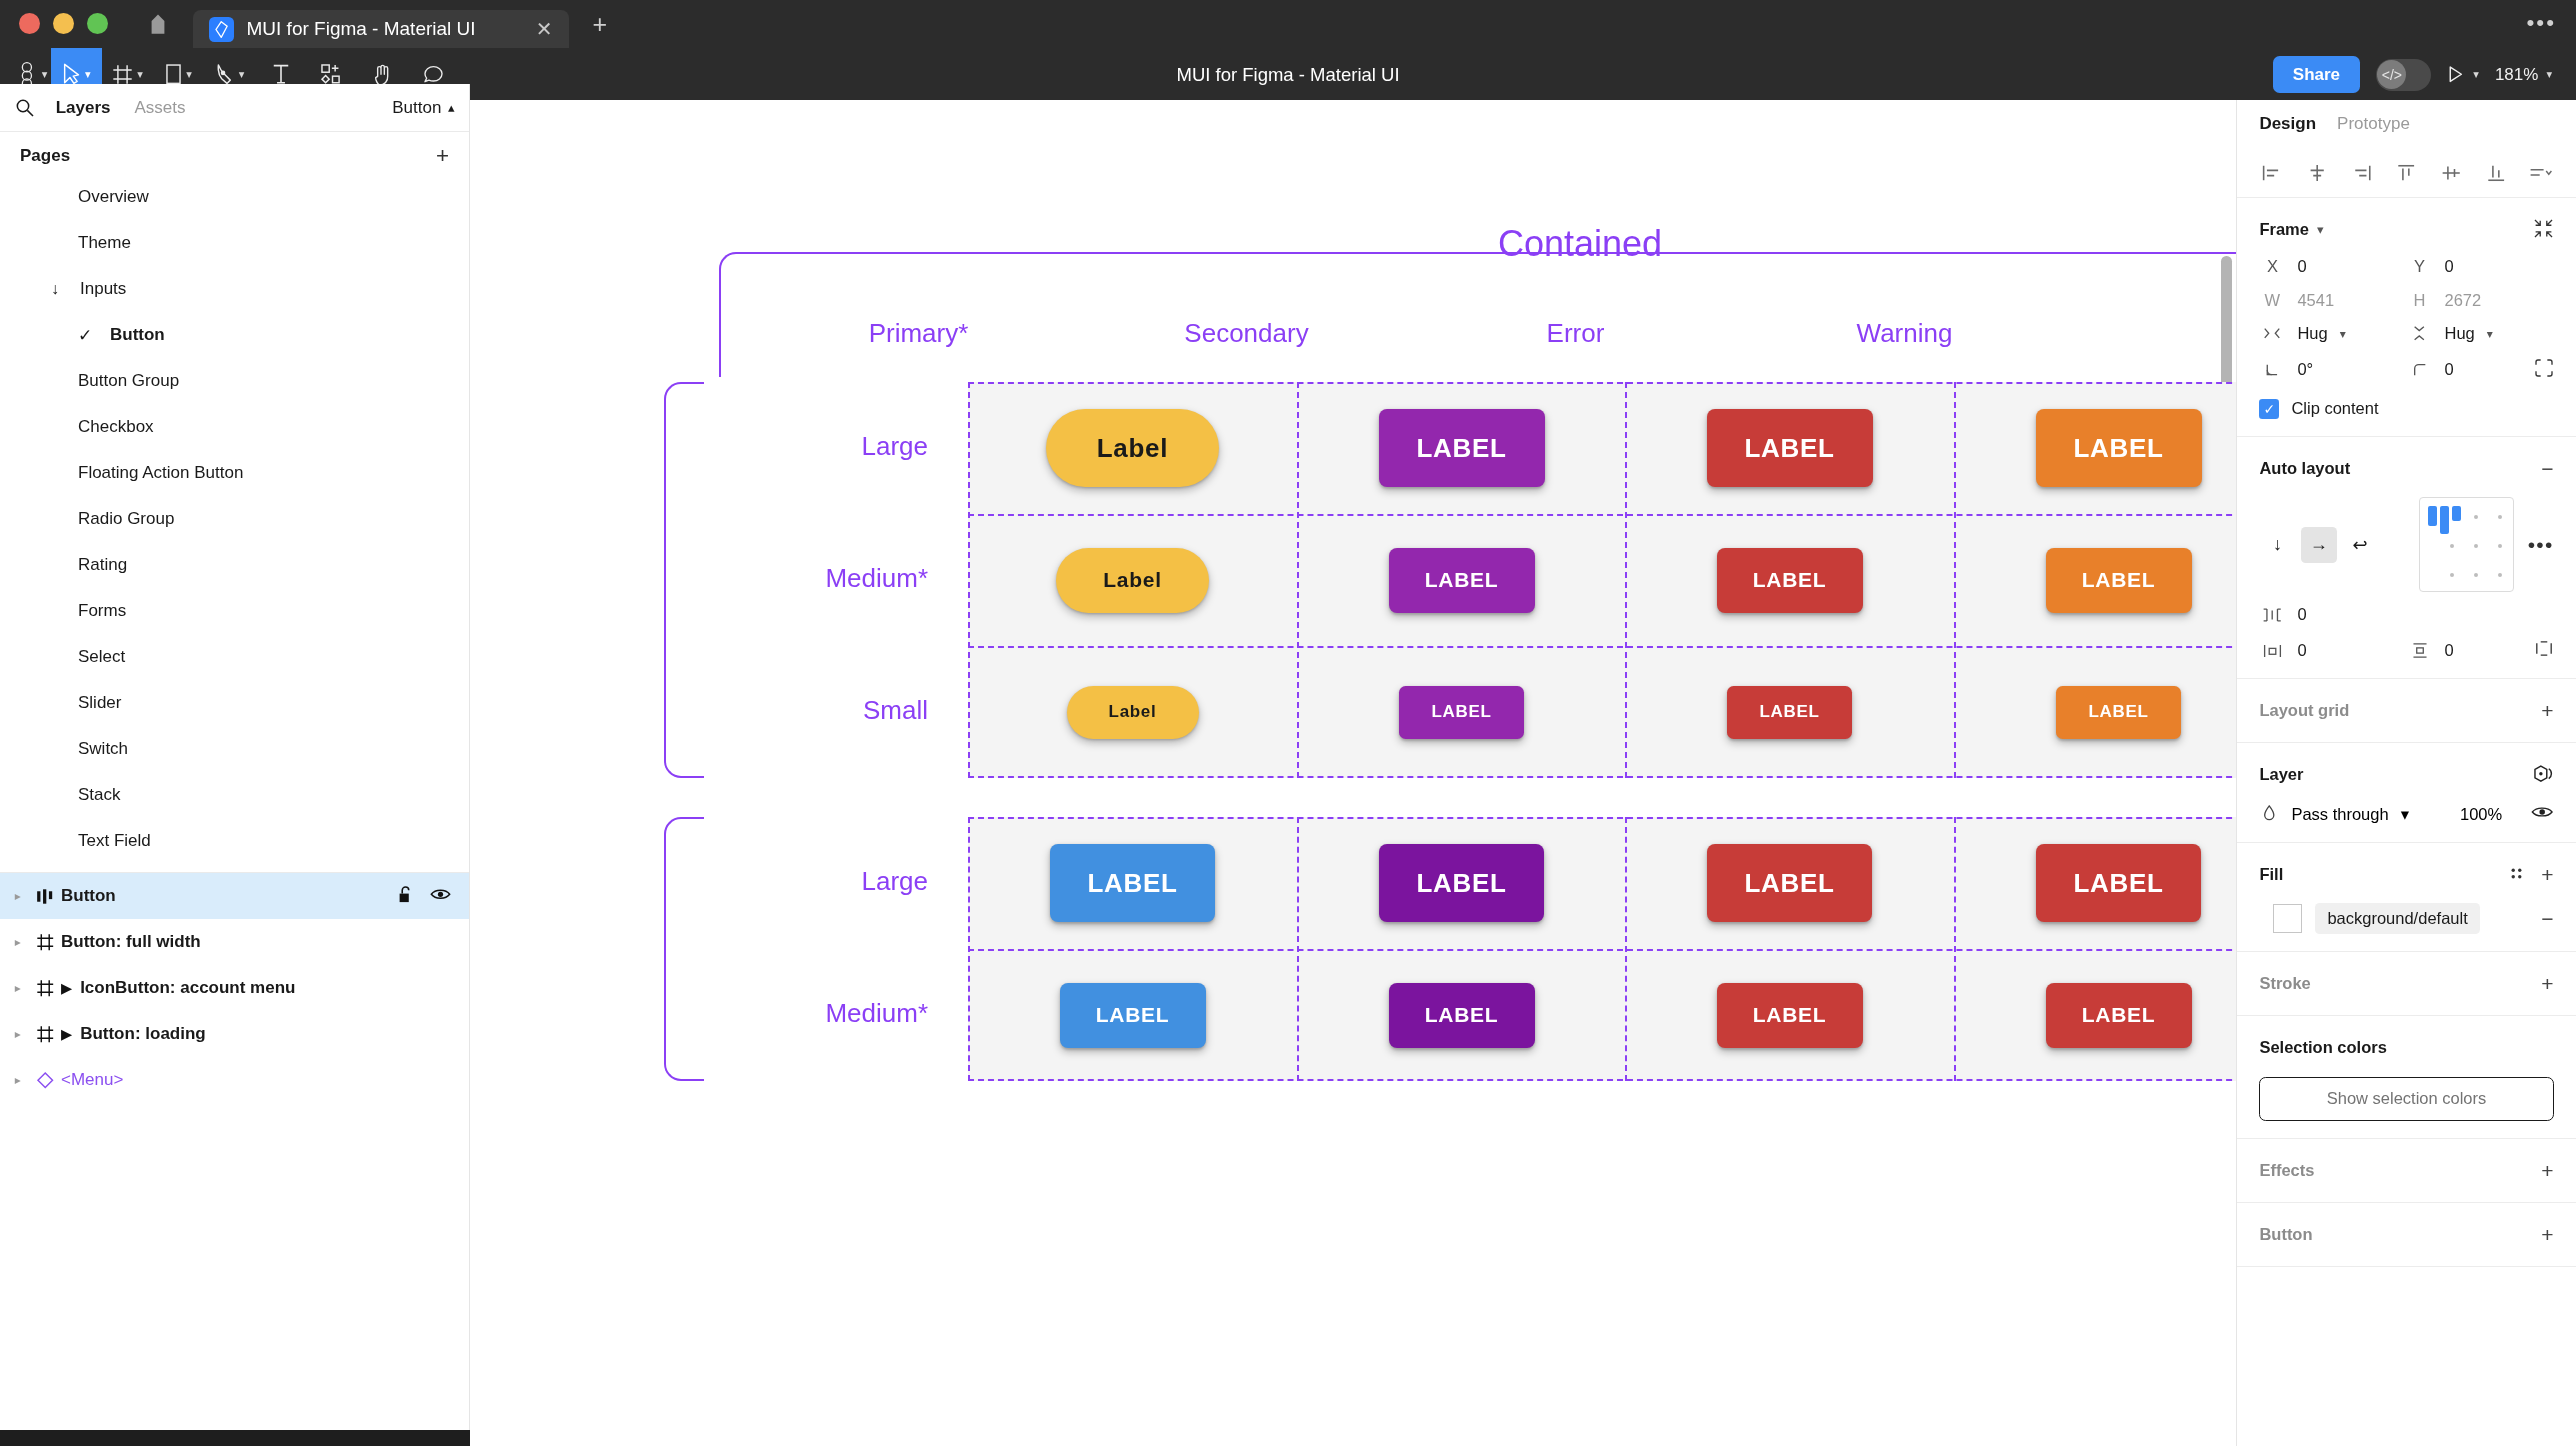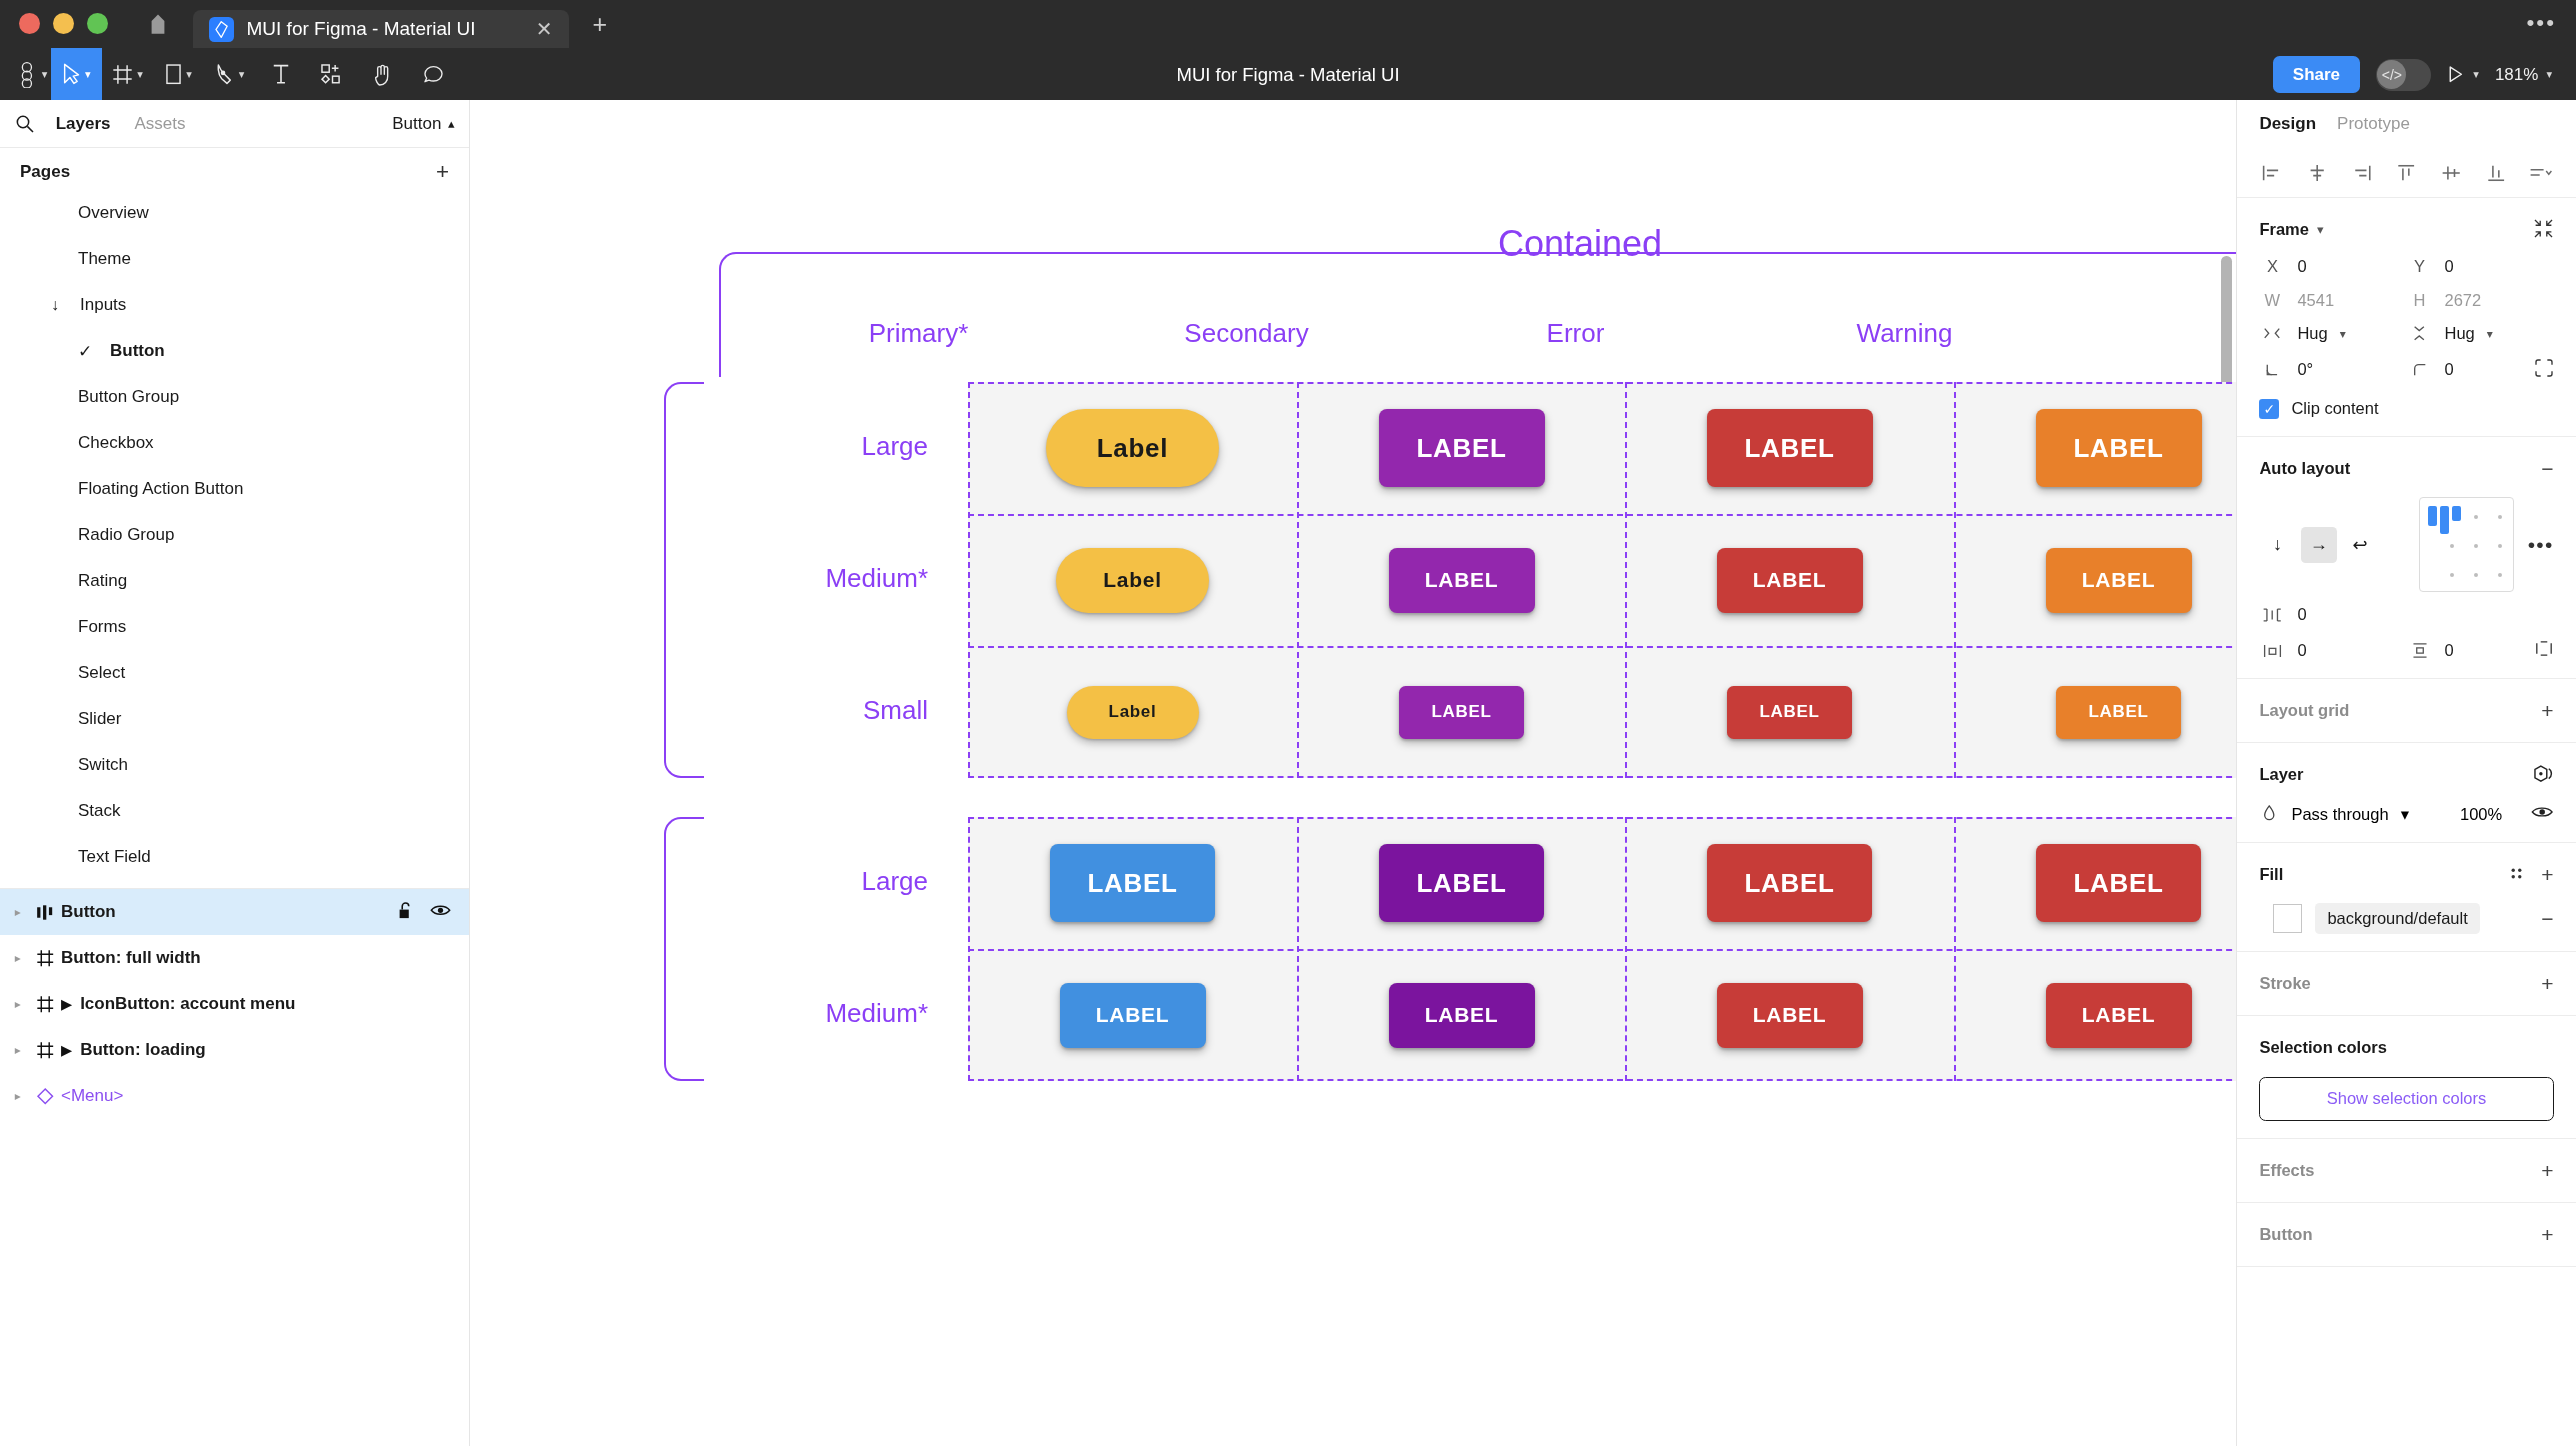--- a/index.html
+++ b/index.html
@@ -76,21 +76,21 @@
   .devmode-knob {
     width: 29px; height: 29px; border-radius: 50%; background: #7c7c7c;
     margin-left: 1.3px; display: flex; align-items: center; justify-content: center;
     color: #e6e6e6; font-size: 14px;
   }
   .present { display: flex; align-items: center; gap: 9.2px; color: #f0f0f0; cursor: pointer; }
   .zoomlvl { display: flex; align-items: center; gap: 8px; color: #f0f0f0; font-size: 17px; cursor: pointer; }
 
   
   .leftpanel {
-    position: absolute; top: 100px; left: 0; width: 470px; height: 1346px;
+    position: absolute; top: 84px; left: 0; width: 470px; height: 1346px;
     background: #ffffff; border-right: 1.3px solid #e5e5e5;
     display: flex; flex-direction: column;
   }
   .lp-tabs {
     height: 48px; display: flex; align-items: center; gap: 0;
     padding: 0 14.5px; border-bottom: 1.3px solid #eaeaea; position: relative;
   }
   .lp-tab { font-size: 17px; color: #9a9a9a; padding: 0 12px; cursor: pointer; }
   .lp-tab.active { color: #1a1a1a; font-weight: bold; }
   .lp-select { margin-left: auto; font-size: 17px; color: #1a1a1a; display: flex; align-items: center; gap: 6.6px; cursor: pointer; }
@@ -232,21 +232,21 @@
   .blend-row .drop { width: 20px; text-align: center; }
   .blend-opacity { margin-left: auto; margin-right: 17px; }
   .fill-row { display: flex; align-items: center; gap: 13px; margin-top: 14.5px; margin-left: 14px; }
   .swatch { width: 29px; height: 29px; border: 1.3px solid #c6c6c6; background: #fff; flex: none; cursor: pointer; }
   .token {
     background: #f0f0f0; border-radius: 4.6px; padding: 6px 12px;
     font-size: 16.5px; color: #1a1a1a; cursor: pointer;
   }
   .showsel-btn {
     width: 100%; margin-top: 14.5px; height: 44px; border: 1.3px solid #1a1a1a;
-    border-radius: 6.6px; background: #fff; font-size: 16.5px; color: #8b5cf6;
+    border-radius: 6.6px; background: #fff; font-size: 16.5px; color: #737373;
     display: flex; align-items: center; justify-content: center; cursor: pointer;
     font-family: "Liberation Sans", sans-serif;
   }
 </style>
 </head>
 <body>
 
 <div id="app">
 
   <div class="titlebar">

